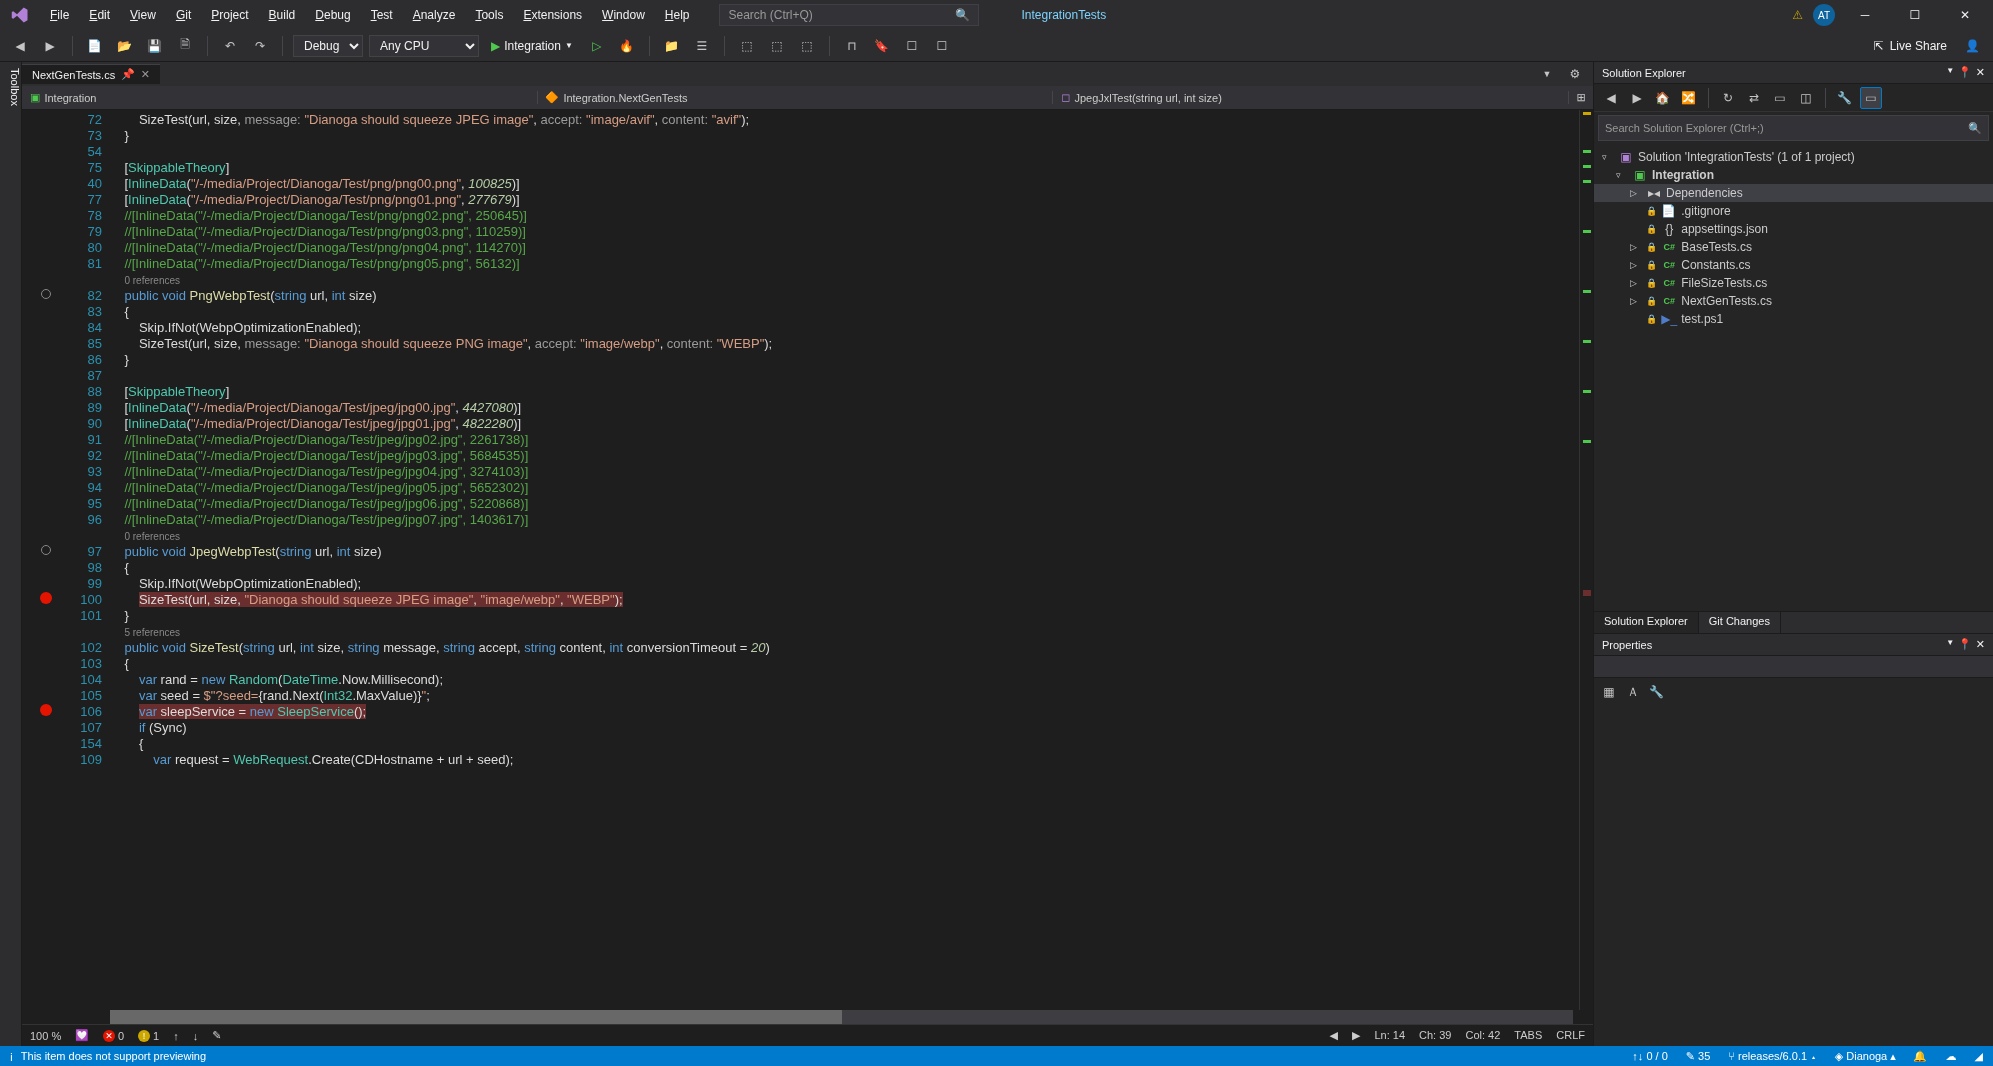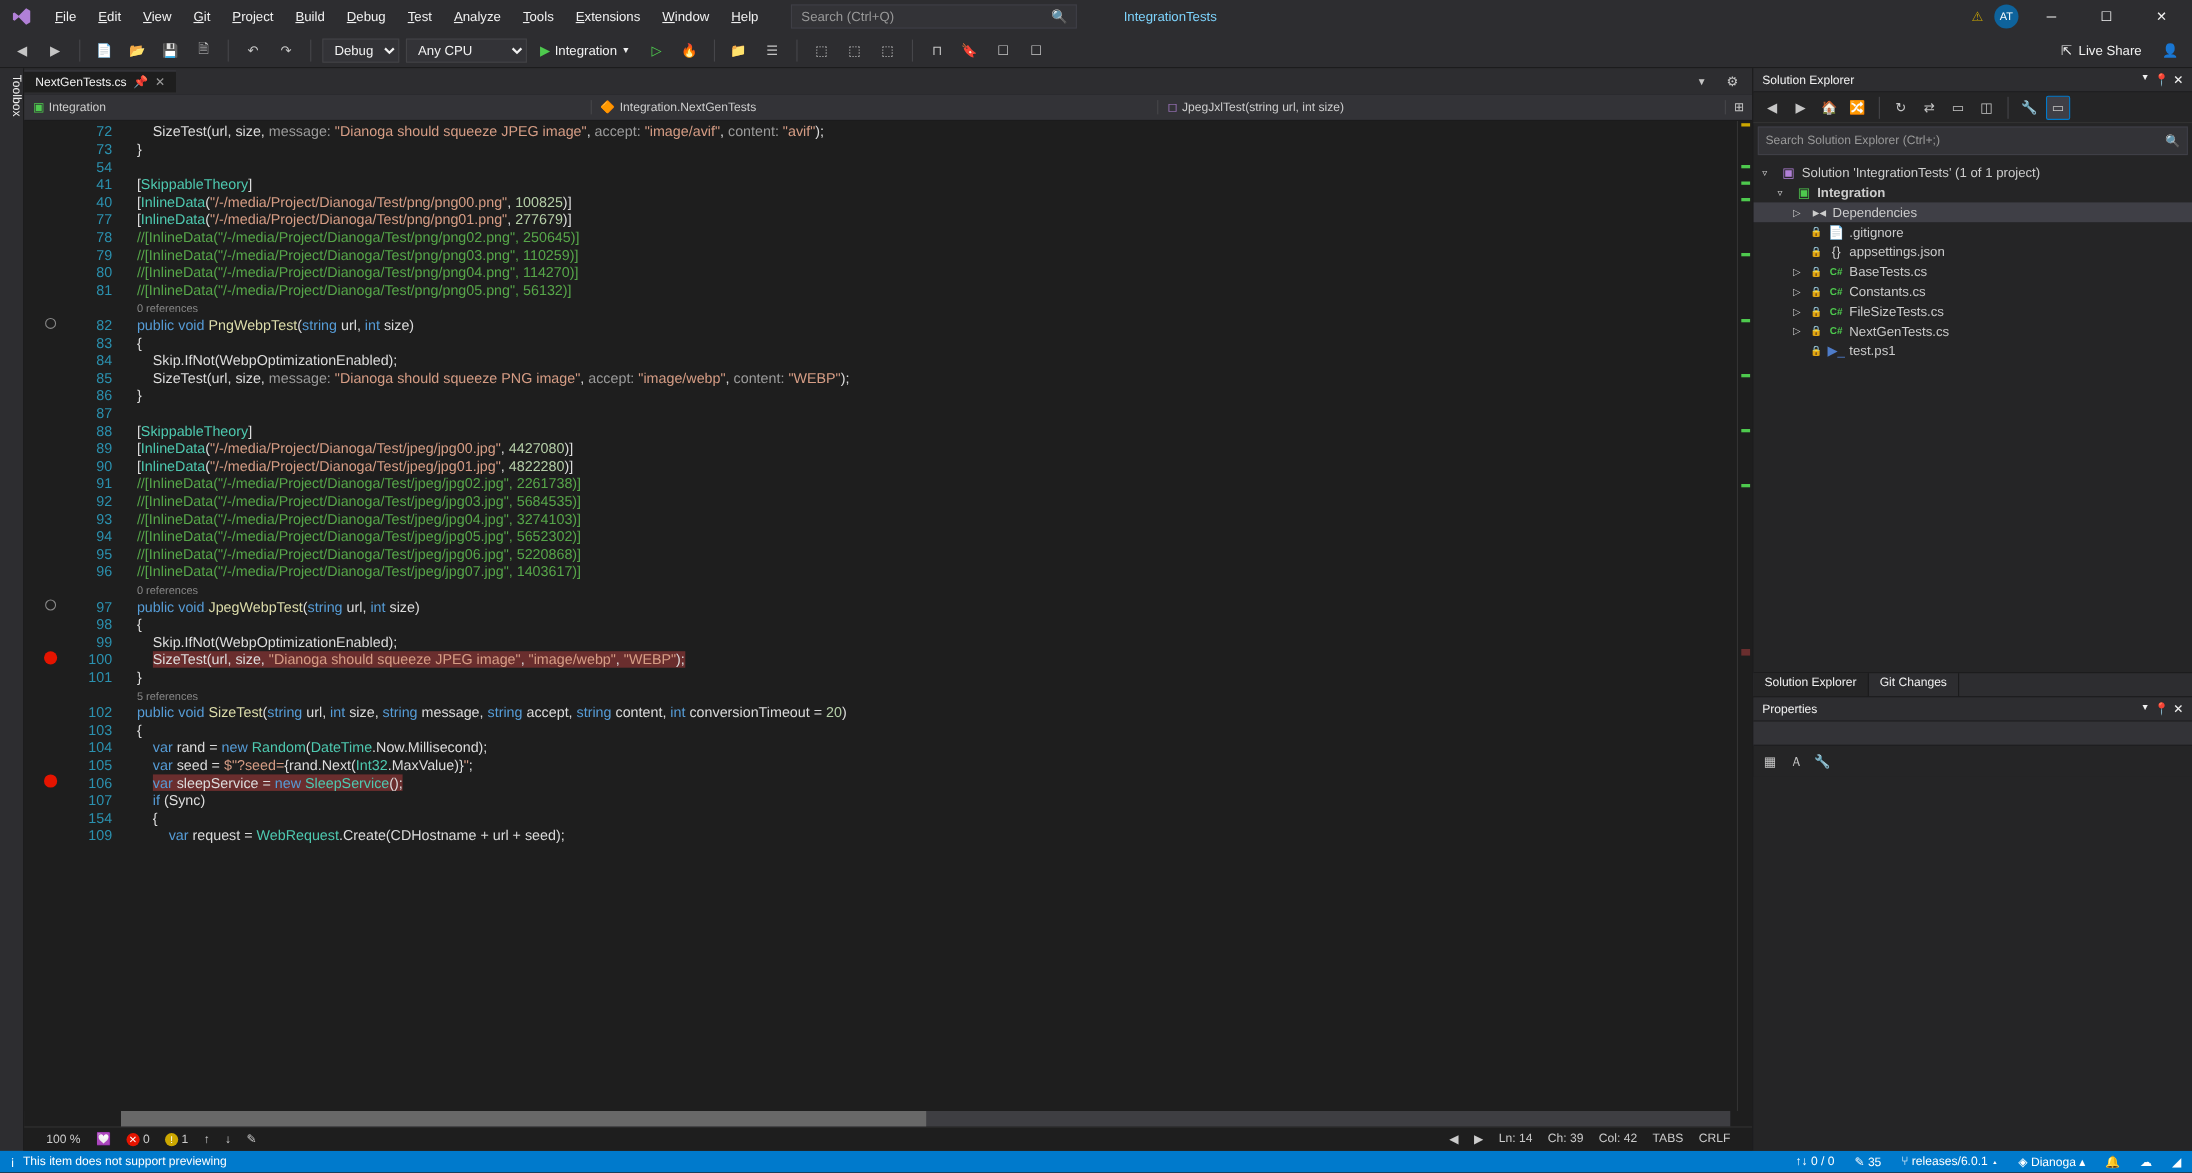--- a/index.html
+++ b/index.html
@@ -38,29 +38,29 @@
 .line-numbers { width: 40px; background:#1e1e1e; text-align:right; padding-right:8px; color:#2b91af; font-family:Consolas,monospace; font-size:13px; line-height:16px; padding-top:2px; }
 .code-body { flex:1; font-family:Consolas,monospace; font-size:13px; line-height:16px; color:#dcdcdc; padding-top:2px; white-space:pre; overflow:hidden; }
 .breakpoint { width:12px;height:12px;background:#e51400;border-radius:50%;display:inline-block; }
 .test-indicator { width:10px;height:10px;border:1px solid #888;border-radius:50%;display:inline-block; background:#1e1e1e; }
 .codelens { color:#888; font-size:10px; }
 .bp-line { background:#6a2e2e; display:inline; }
 .k-blue { color:#569cd6; }
 .k-green { color:#57a64a; }
 .k-type { color:#4ec9b0; }
 .k-str { color:#d69d85; }
-.k-num { color:#b5cea8; }
+.k-num { color:#b5cea8;font-style:italic; }
 .k-method { color:#dcdcaa; }
 .k-gray { color:#9b9b9b; }
 .overview-ruler { width:14px; background:#1e1e1e; border-left:1px solid #333; position:relative; }
 .or-mark { position:absolute; right:2px; width:8px; height:3px; }
 .or-green { background:#4ec94e; }
 .or-yellow { background:#cca700; }
 
-.editor-status { height: 22px; background:#1e1e1e; border-top:1px solid #333; display:flex; align-items:center; padding:0 20px; font-size:11px; color:#ccc; gap:14px; }
+.editor-status { height: 22px; background:#1e1e1e; border-top:1px solid #333; display:flex; align-items:center; padding:0 8px; font-size:11px; color:#ccc; gap:14px; }
 .editor-status .right { margin-left:auto; display:flex; gap:14px; }
 .err-badge { display:flex; align-items:center; gap:3px; }
 .err-circle { width:12px;height:12px;border-radius:50%;display:inline-flex;align-items:center;justify-content:center;font-size:9px;color:#fff; }
 
 .side-panel { width: 400px; background:#252526; display:flex; flex-direction:column; border-left:1px solid #1b1b1c; }
 .panel-header { height: 22px; background:#2d2d30; display:flex; align-items:center; padding:0 8px; font-size:11px; color:#f1f1f1; border-bottom:1px solid #1b1b1c; }
 .panel-header .right { margin-left:auto; display:flex; gap:4px; }
 .panel-toolbar { height:28px; background:#252526; display:flex; align-items:center; padding:0 6px; gap:4px; border-bottom:1px solid #333; }
 .ptb-btn { width:22px;height:22px; display:flex;align-items:center;justify-content:center; color:#c5c5c5; border-radius:2px; }
 .ptb-btn.active { background:#3f3f46; border:1px solid #007acc; }
@@ -249,21 +249,21 @@
             <span class="breakpoint"></span>
           </div>
           <div style="height: 16px; display: flex; align-items: center; justify-content: center;"></div>
           <div style="height: 16px; display: flex; align-items: center; justify-content: center;"></div>
           <div style="height: 16px; display: flex; align-items: center; justify-content: center;"></div>
         </div>
       <div class="line-numbers" id="lineno-col">
           <div style="height: 16px;">72</div>
           <div style="height: 16px;">73</div>
           <div style="height: 16px;">54</div>
-          <div style="height: 16px;">41</div>
+          <div style="height: 16px;">75</div>
           <div style="height: 16px;">40</div>
           <div style="height: 16px;">77</div>
           <div style="height: 16px;">78</div>
           <div style="height: 16px;">79</div>
           <div style="height: 16px;">80</div>
           <div style="height: 16px;">81</div>
           <div style="height: 16px;"></div>
           <div style="height: 16px;">82</div>
           <div style="height: 16px;">83</div>
           <div style="height: 16px;">84</div>

